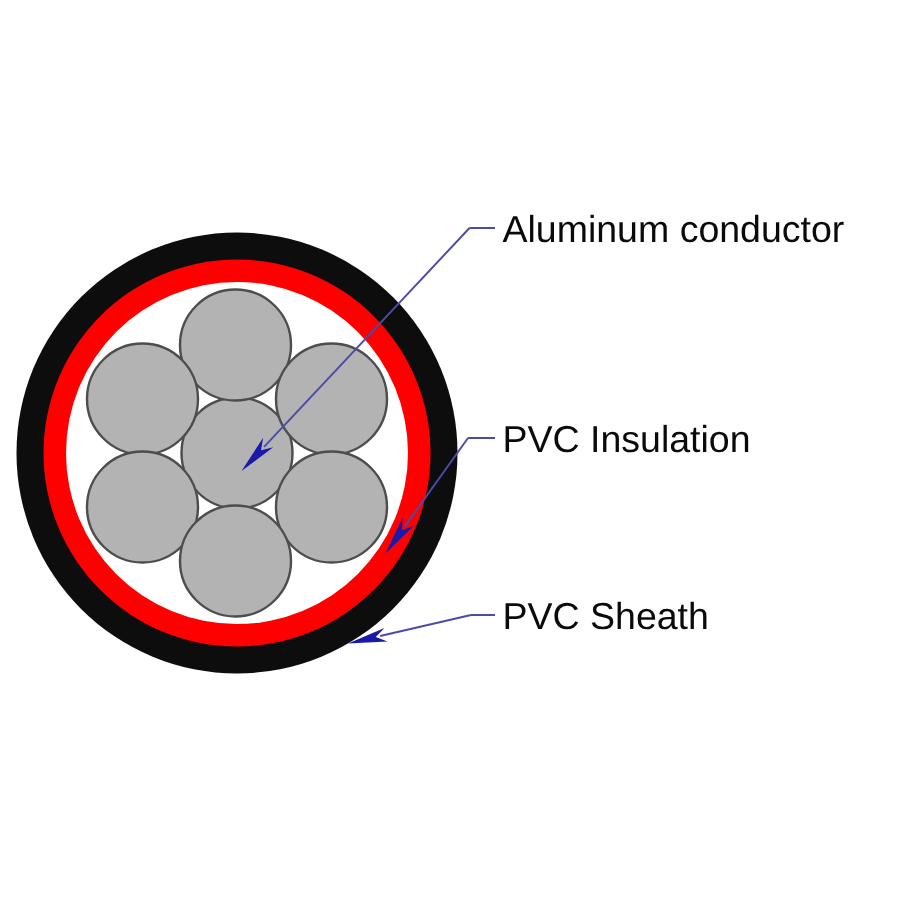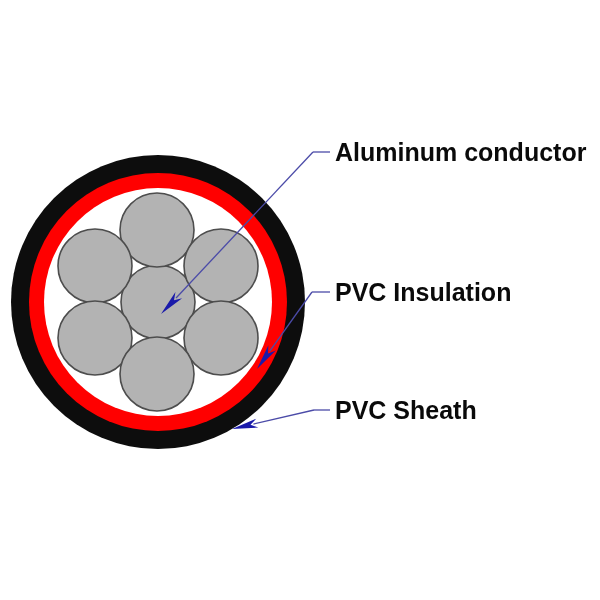--- a/index.html
+++ b/index.html
@@ -11,21 +11,20 @@
     width: 600px;
     height: 600px;
     overflow: hidden;
     font-family: "Liberation Sans", sans-serif;
   }
   #diagram-root {
     position: relative;
     width: 600px;
     height: 600px;
     background: #ffffff;
-    font-weight: bold;
   }
   #cable-svg {
     position: absolute;
     left: 0;
     top: 0;
     width: 600px;
     height: 600px;
     display: block;
   }
   .callout-label {

